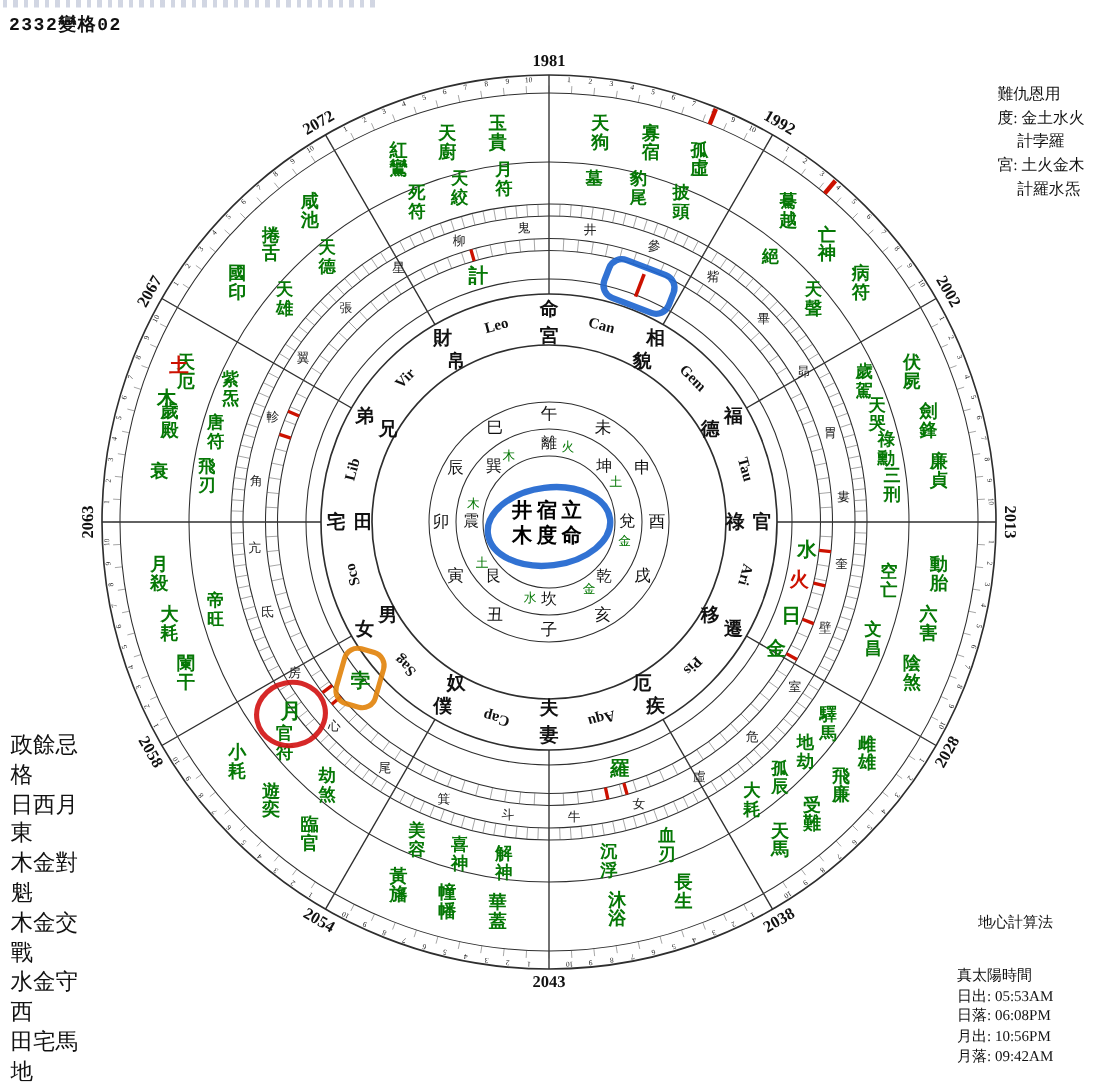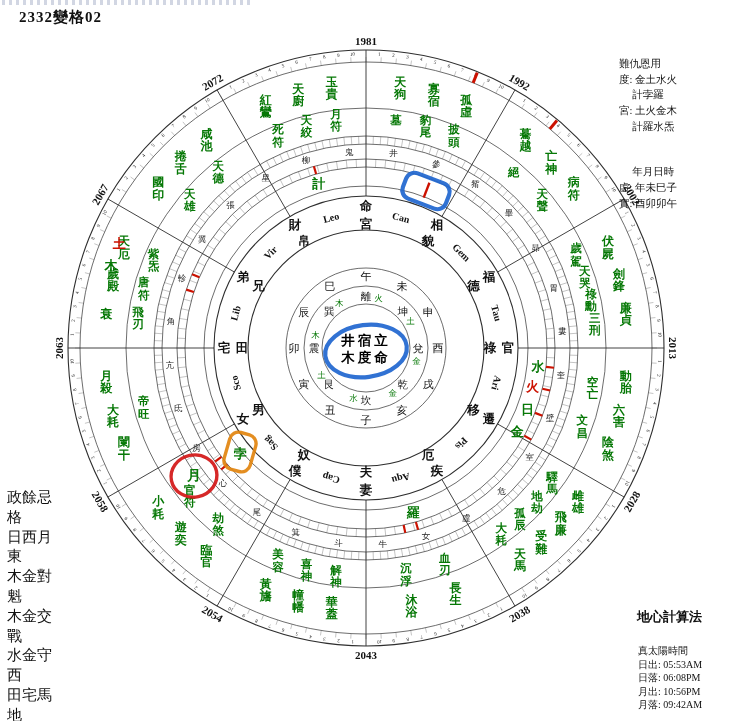--- a/index.html
+++ b/index.html
@@ -2,27 +2,27 @@
 <html><head>
 <meta charset="utf-8">
 <style>
   html,body{margin:0;padding:0;background:#ffffff;}
   .page{position:relative;width:740px;height:721px;overflow:hidden;background:#fff;
         font-family:"Liberation Serif","DejaVu Serif",serif;color:#111;}
   #wheel{position:absolute;left:0;top:0;}
   .top-artifact{position:absolute;left:2px;top:0;width:250px;height:5px;opacity:.45;
         background:repeating-linear-gradient(90deg,#9aa4c0 0 3px,transparent 3px 7px);}
   .blk{position:absolute;z-index:2;white-space:pre-line;}
-  #title{position:absolute;left:19px;top:8px;z-index:2;font-size:15px;font-weight:bold;letter-spacing:1px;}
+  #title{position:absolute;left:6px;top:8px;z-index:2;font-size:12px;font-weight:bold;letter-spacing:1px;font-family:Liberation Mono, monospace;}
   .right-top{left:619px;top:40px;width:118px;font-size:10.5px;line-height:1.5;}
-  .right-top .grp{margin-bottom:14px;}
+  .right-top .grp{margin-bottom:14px;margin-left:46px;}
   .left-top{left:7px;top:108px;width:58px;font-size:10px;line-height:1.32;}
   .left-bottom{left:7px;top:488px;width:58px;font-size:15px;line-height:1.32;}
   .bottom-left{left:5px;top:642px;width:300px;font-size:10px;line-height:1.36;}
-  .bottom-right-title{left:637px;top:608px;width:86px;font-size:13px;font-weight:bold;}
+  .bottom-right-title{left:652px;top:608px;width:86px;font-size:10px;}
   .bottom-right{left:638px;top:644px;width:100px;font-size:10px;line-height:1.36;}
 </style>
 </head>
 <body>
 
 <div class="page">
   <div class="top-artifact"></div>
   <svg id="wheel" width="740" height="721" viewBox="0 0 740 721">
       <g>
         <circle cx="366" cy="348" r="298" fill="none" stroke="#2e2e2e" stroke-width="1.1"></circle>
@@ -885,23 +885,20 @@
         <ellipse cx="194" cy="476" rx="23" ry="21" fill="none" stroke="#d21616" stroke-width="3.4" stroke-linecap="round" stroke-linejoin="round" opacity="0.92" transform="rotate(-12 194 476)"></ellipse>
       </g>
     </svg>
   <div id="title">2332變格02</div>
   <div class="blk right-top">
     <div class="grp">難仇恩用
 度: 金土水火
 　 計孛羅
 宮: 土火金木
 　 計羅水炁</div>
-    <div class="grp">　 年月日時
-虛: 年未巳子
-實: 酉卯卯午</div>
   </div>
   <div class="blk left-bottom">政餘忌格
 日西月東
 木金對魁
 木金交戰
 水金守西
 田宅馬地</div>
   <div class="blk bottom-right-title">地心計算法</div>
   <div class="blk bottom-right">真太陽時間
 日出: 05:53AM

